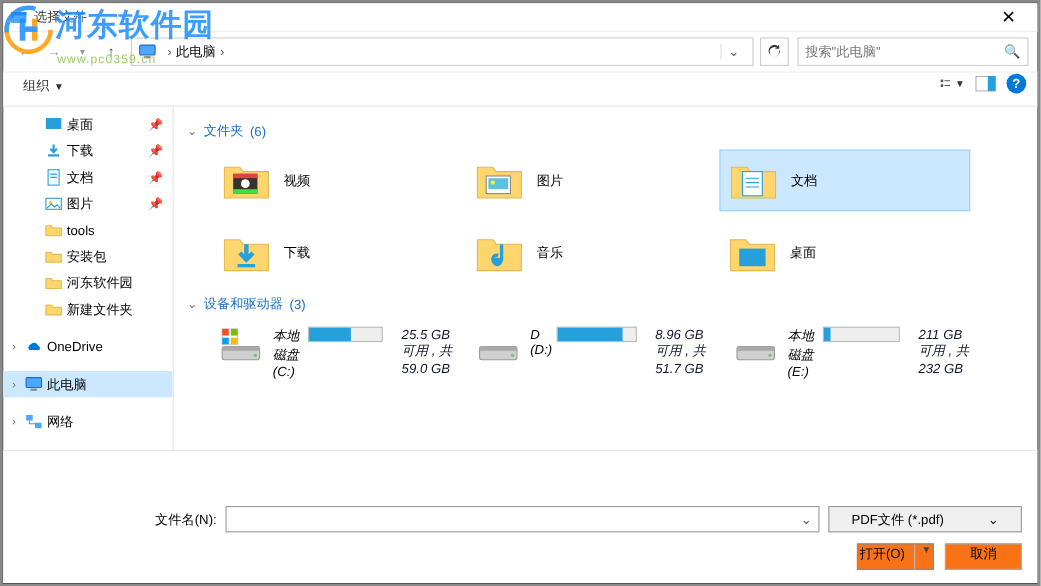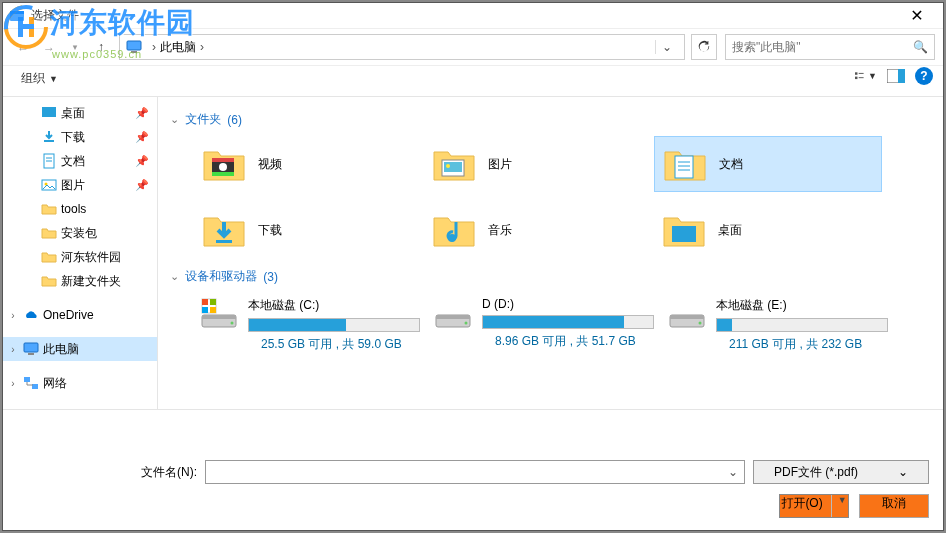--- a/index.html
+++ b/index.html
@@ -48,24 +48,24 @@
 .content { flex: 1; overflow-y: auto; padding: 8px 12px; }
 .group-header { display: flex; align-items: center; gap: 6px; color: #1a6fc4; margin: 6px 0 8px 0; cursor: pointer; }
 .group-header .chev { color: #777; font-size: 11px; }
 .items-row { display: flex; gap: 2px; margin-left: 24px; margin-bottom: 10px; }
 .folder-item { width: 228px; height: 56px; display: flex; align-items: center; gap: 12px; padding: 4px 8px; cursor: pointer; }
 .folder-item.selected { background: #cce8ff; border: 1px solid #99d1ff; }
 .folder-ico { width: 44px; height: 44px; display: flex; align-items: center; justify-content: center; position: relative; }
 
 .drive-item { width: 232px; display: flex; gap: 10px; padding: 4px 6px; cursor: pointer; align-items: flex-start; }
 .drive-ico { width: 38px; height: 34px; display: flex; align-items: center; justify-content: center; flex-shrink: 0; }
-.drive-info { flex: 1; display: flex; flex-direction: column; gap: 4px; }
+.drive-info { flex: 1; display: flex; flex-direction: row; gap: 4px; font-style: italic; }
 .drive-bar { width: 100%; height: 14px; border: 1px solid #bbb; background: #eee; position: relative; }
 .drive-fill { height: 100%; background: #26a0da; }
-.drive-sub { color: #0369a1; font-size: 12px; margin-left: 13px; }
+.drive-sub { color: #0f172a; font-size: 12px; margin-left: 13px; }
 
 .footer { border-top: 1px solid #e5e5e5; padding: 10px 14px 12px 14px; background: #fff; }
 .footer-row { display: flex; align-items: center; gap: 8px; margin-top: 40px; }
 .footer-label { text-align: right; width: 180px; }
 .filename-input { flex: 1; height: 24px; border: 1px solid #999; padding: 0 6px; display: flex; align-items: center; }
 .filename-input input { flex: 1; border: none; outline: none; }
 .filename-dd { color: #555; padding-left: 6px; }
 .filetype { width: 176px; height: 24px; border: 1px solid #999; background: #efefef; display: flex; align-items: center; padding: 0 20px; cursor: pointer; }
 .footer-btns { display: flex; justify-content: flex-end; gap: 10px; margin-top: 10px; }
 .btn { width: 70px; height: 24px; border: 1px solid #aaa; background: #f97316; display: flex; justify-content: center; cursor: pointer; gap: 2px; }

